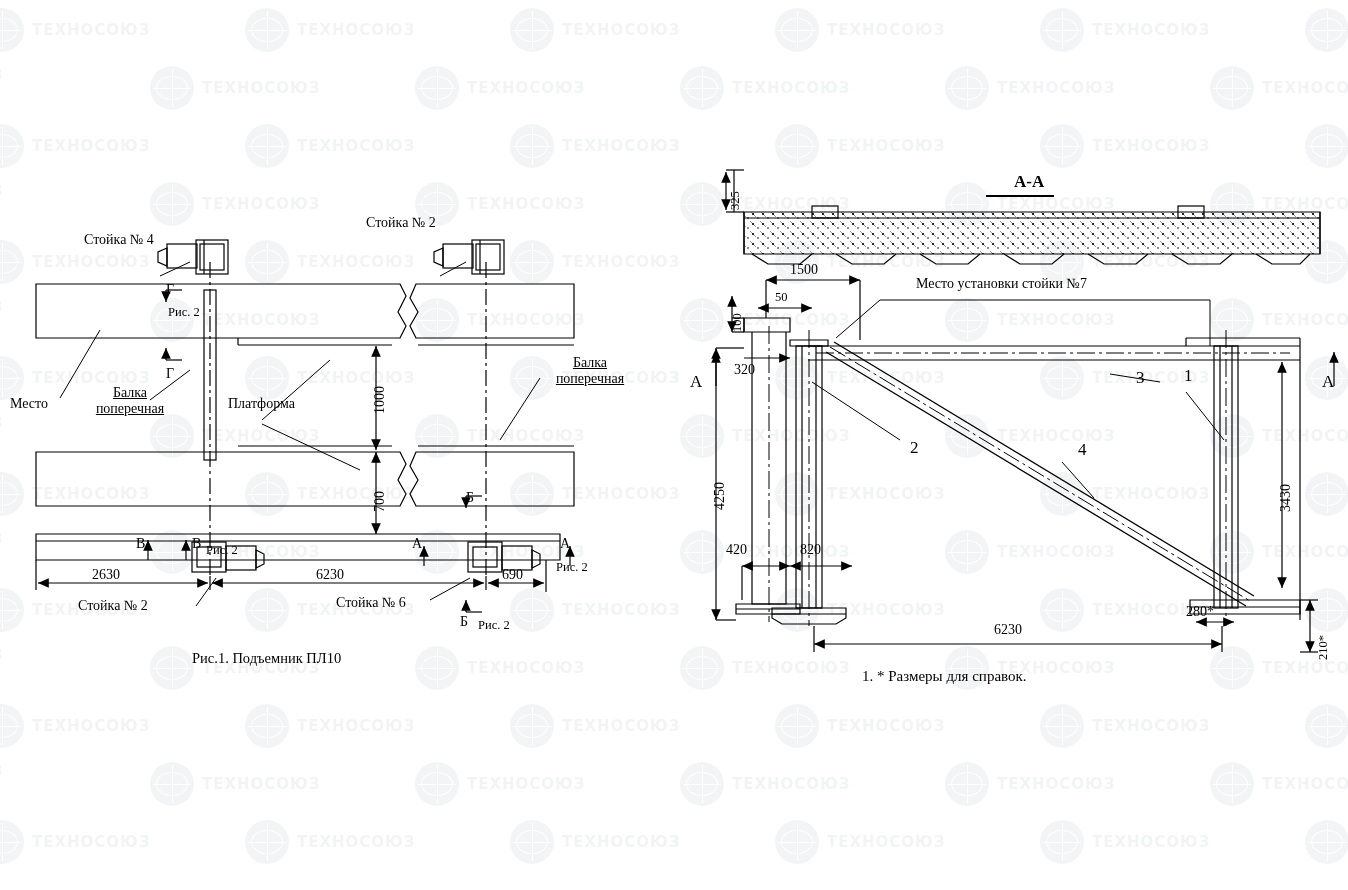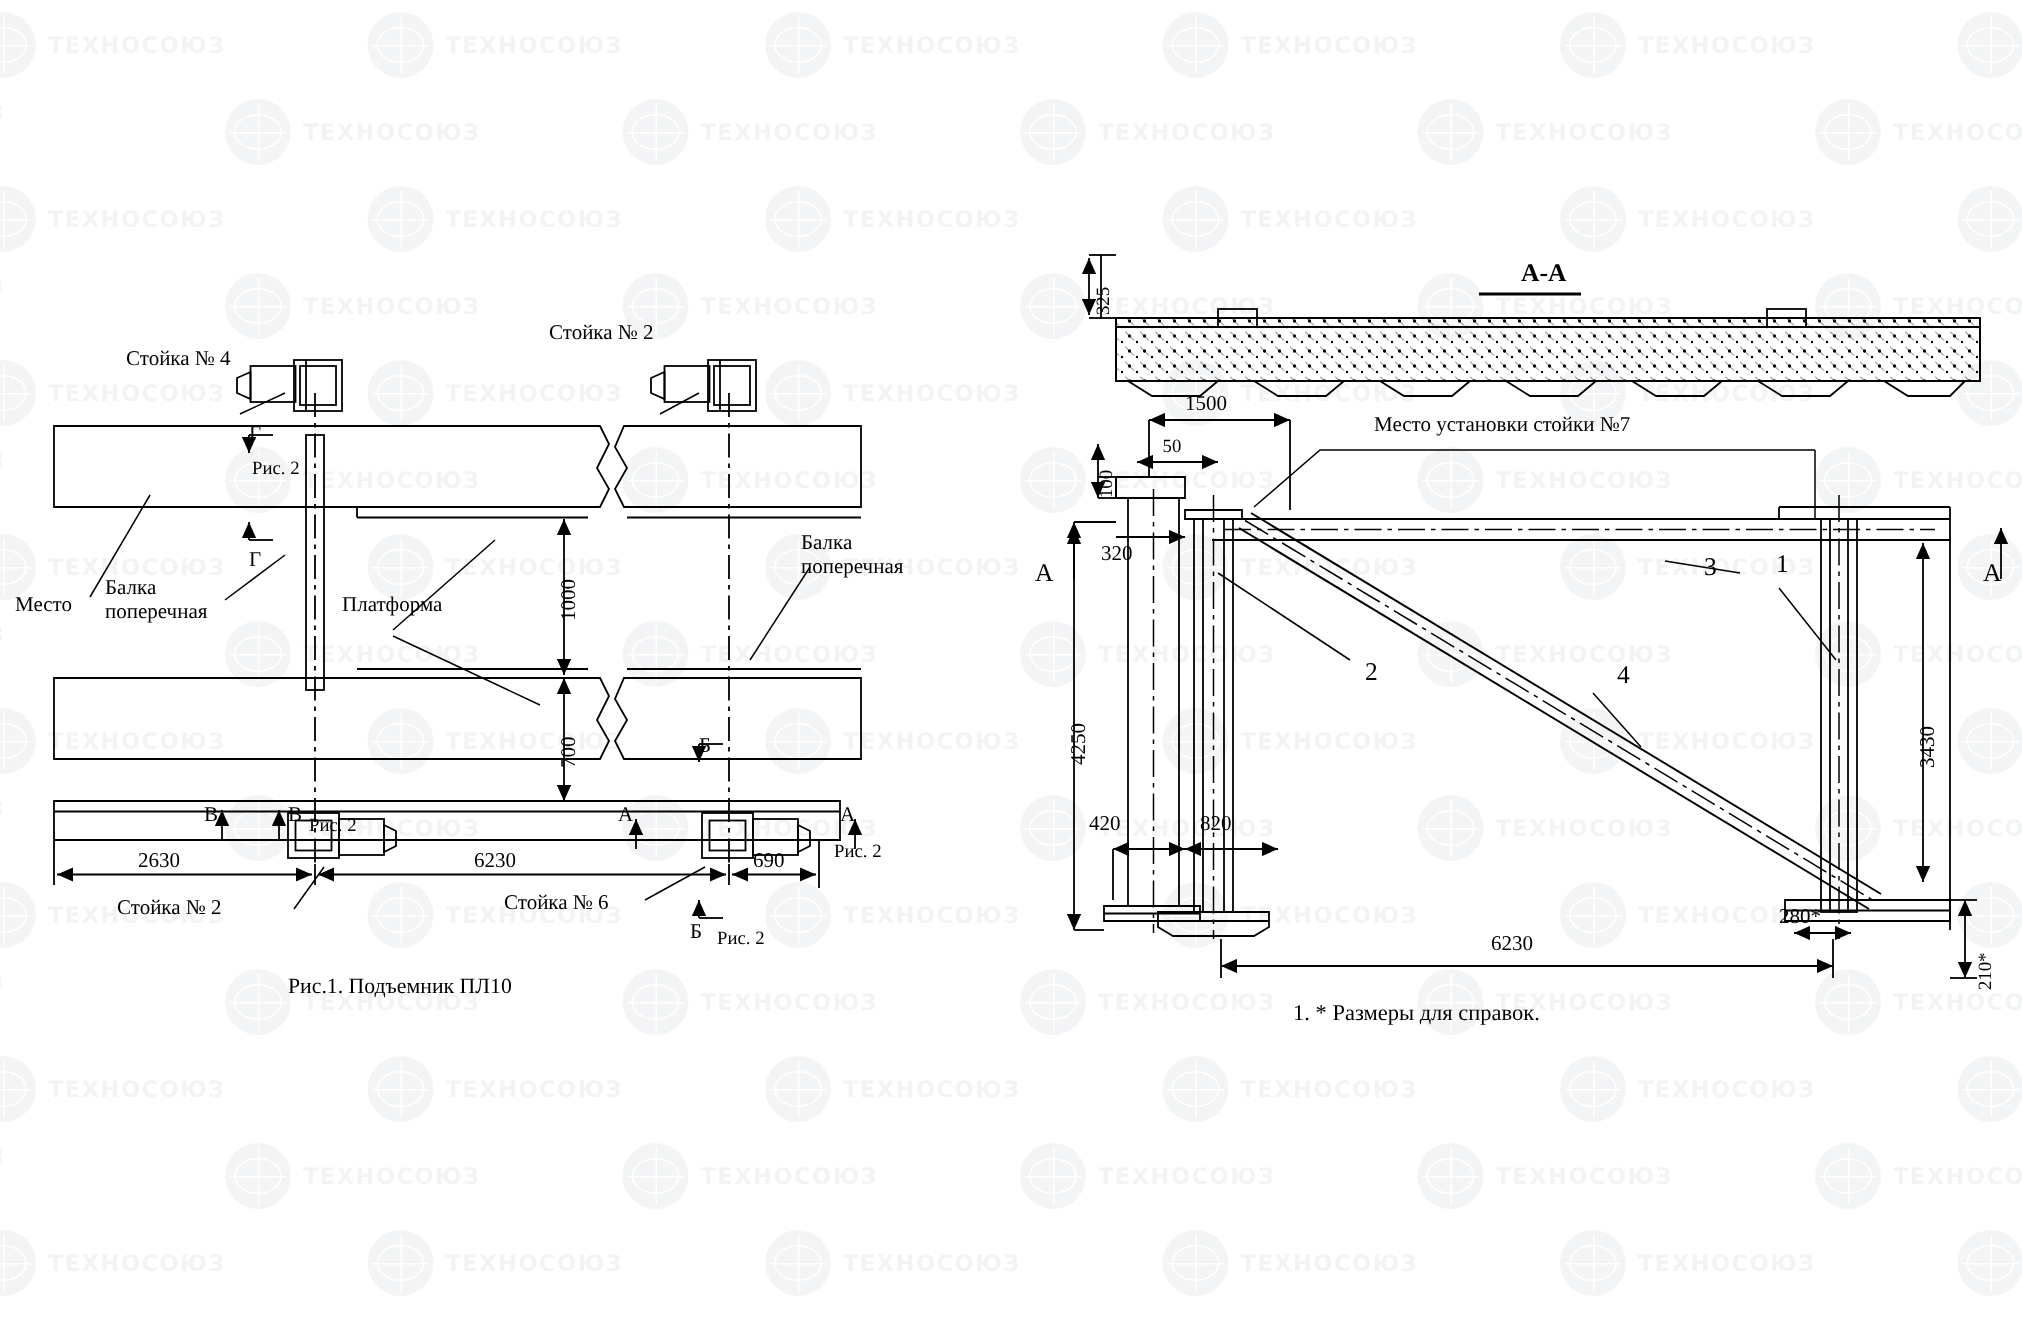--- a/index.html
+++ b/index.html
@@ -22,21 +22,21 @@
   .wm .globe i{position:absolute;left:6px;right:6px;top:10px;bottom:10px;border:1px solid #fff;border-radius:50%;}
   .wm .wtext{font-family:"DejaVu Sans", sans-serif;font-size:15px;font-weight:700;letter-spacing:1px;color:#d5dae0;white-space:nowrap;}
 
   
   svg{position:absolute;left:0;top:0;}
   .lbl{position:absolute;font-family:"Liberation Serif", serif;font-size:14px;color:#000;white-space:nowrap;}
   .lbl.sm{font-size:12.5px;}
   .lbl.big{font-size:17px;}
   .lbl.b{font-weight:700;margin-left:28px;}
   .lbl.rot{transform:rotate(-90deg);transform-origin:0 0;}
-  .lbl.ctr{text-align:left;}
+  .lbl.ctr{text-align:center;text-decoration:underline;}
   .caption{position:absolute;font-size:14.5px;}
   .notes{position:absolute;font-size:15px;line-height:1.45;}
 </style>
 </head>
 <body>
 
 <div id="root">
 
   <div class="wm-layer">
     <div class="wm" style="left:-20px;top:8px">

